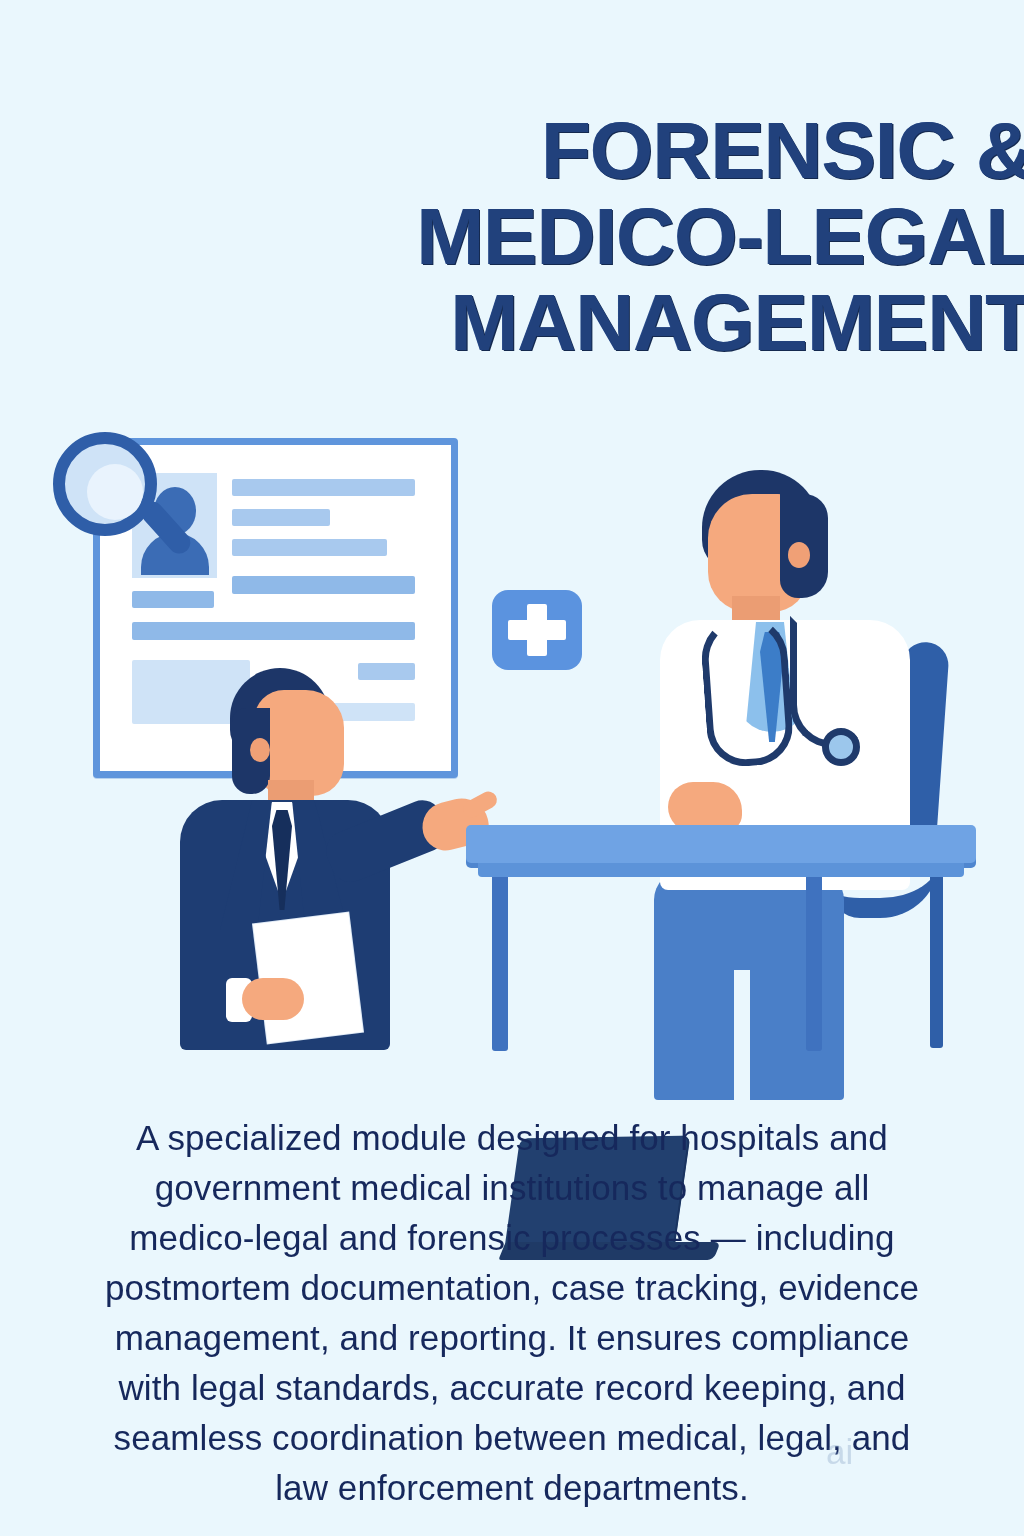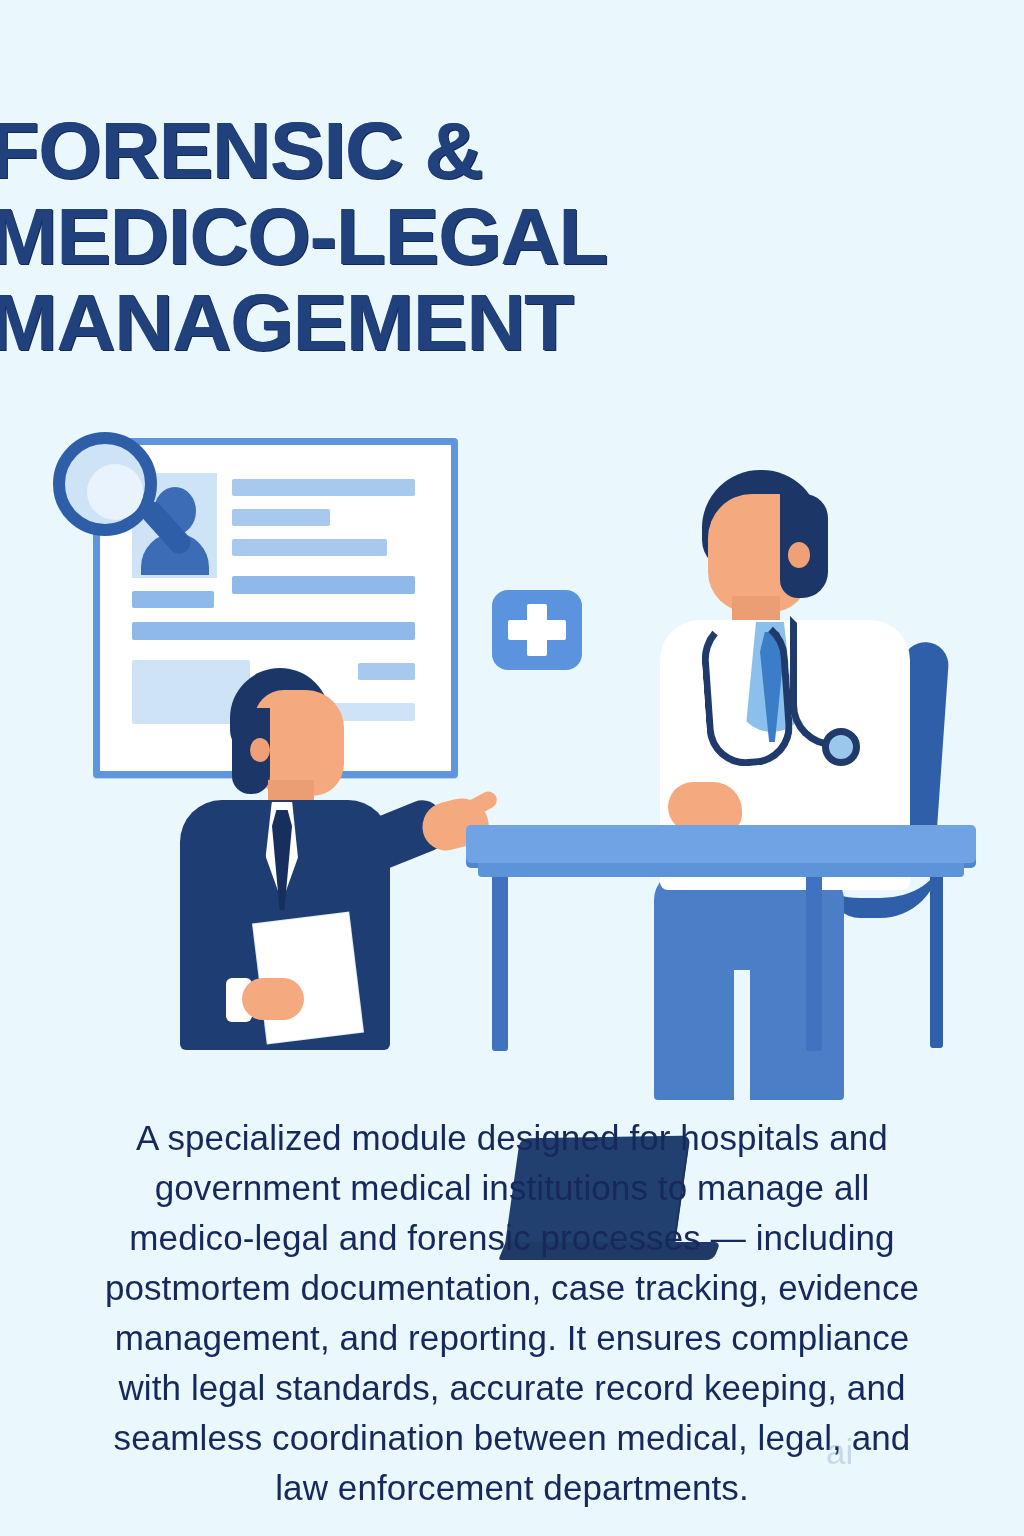--- a/index.html
+++ b/index.html
@@ -8,21 +8,21 @@
     background:#eaf7fd;
     font-family:"Liberation Sans", sans-serif;
     overflow:hidden;
     position:relative;
   }
   .page{position:absolute;inset:0;background:#eaf7fd;}
 
   
   .title-block{
     position:absolute;top:108px;left:0;width:1024px;
-    text-align:left;
+    text-align:right;
   }
   .title-line{
     display:block;
     font-family:"Liberation Sans Narrow","Liberation Sans",sans-serif;
     font-weight:bold;
     font-size:80px;
     line-height:86px;
     letter-spacing:-1px;
     color:#21417c;
     text-shadow:1px 1px 0 #14294f, -0.5px -0.5px 0 #2e5090;

